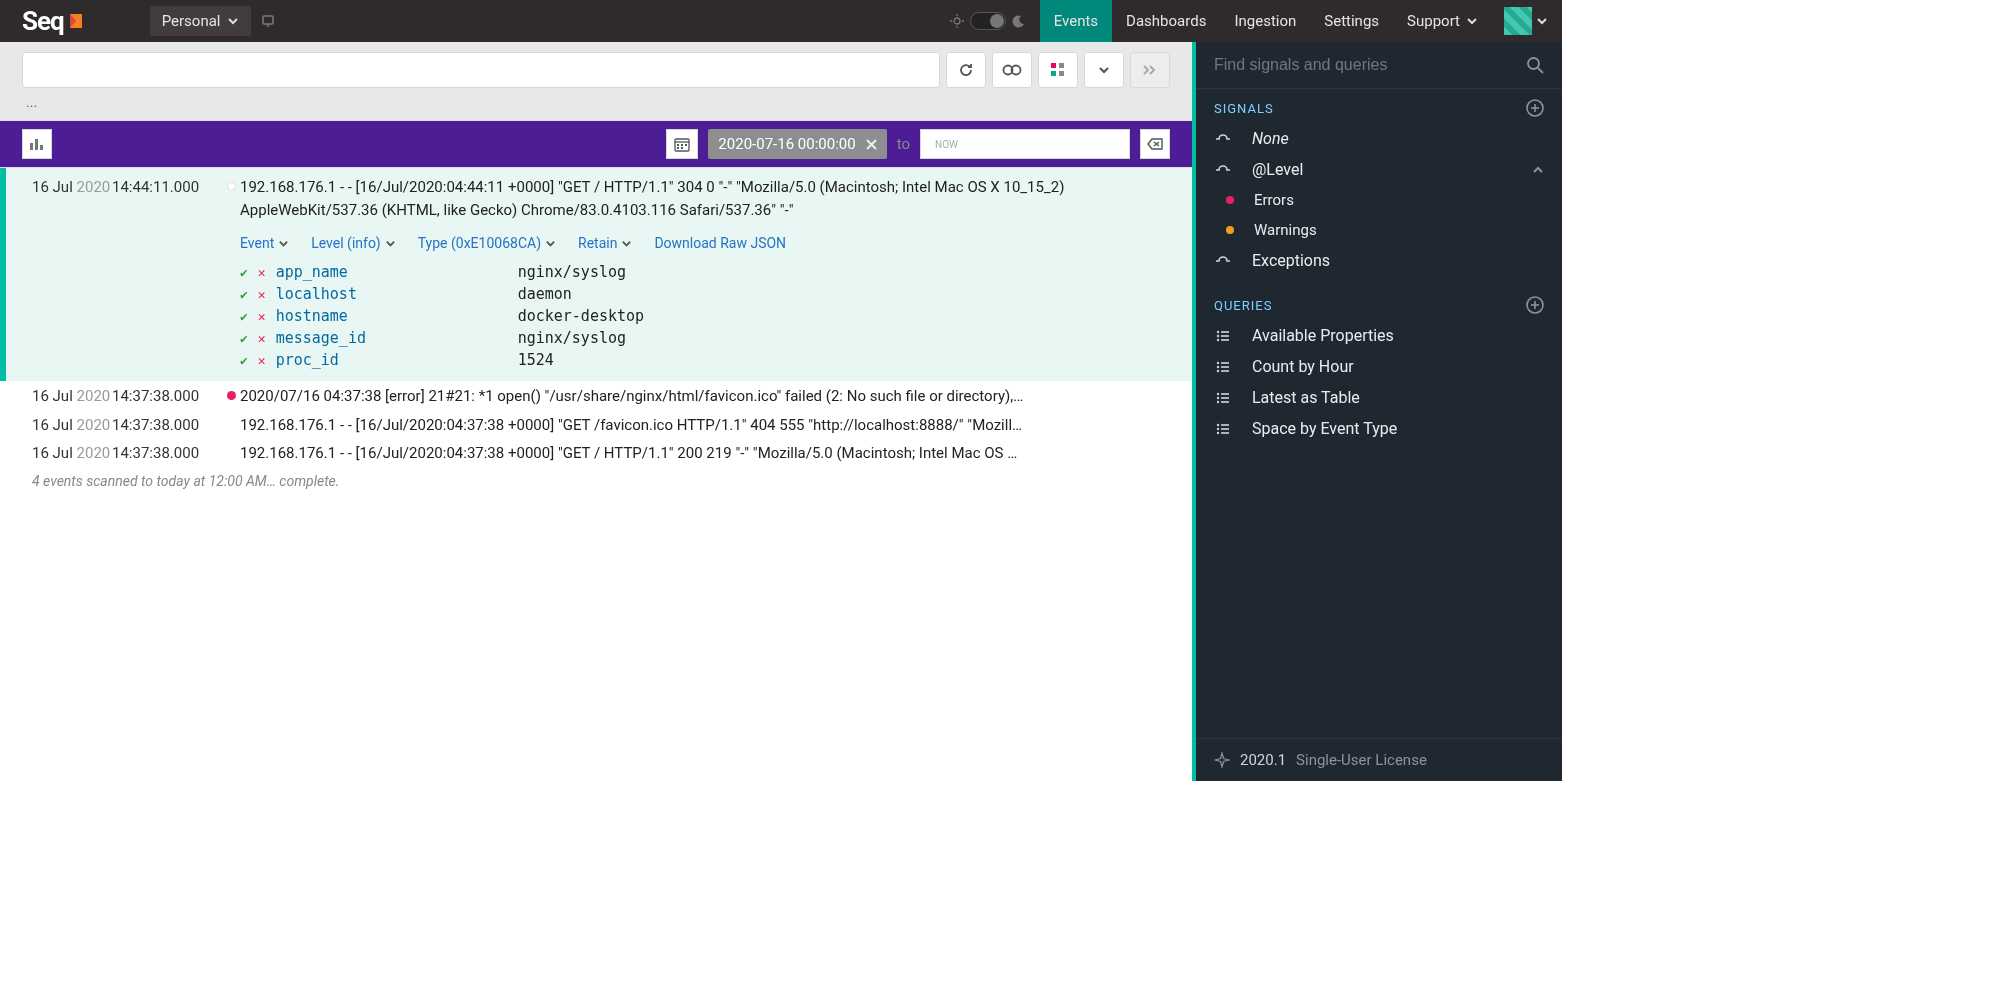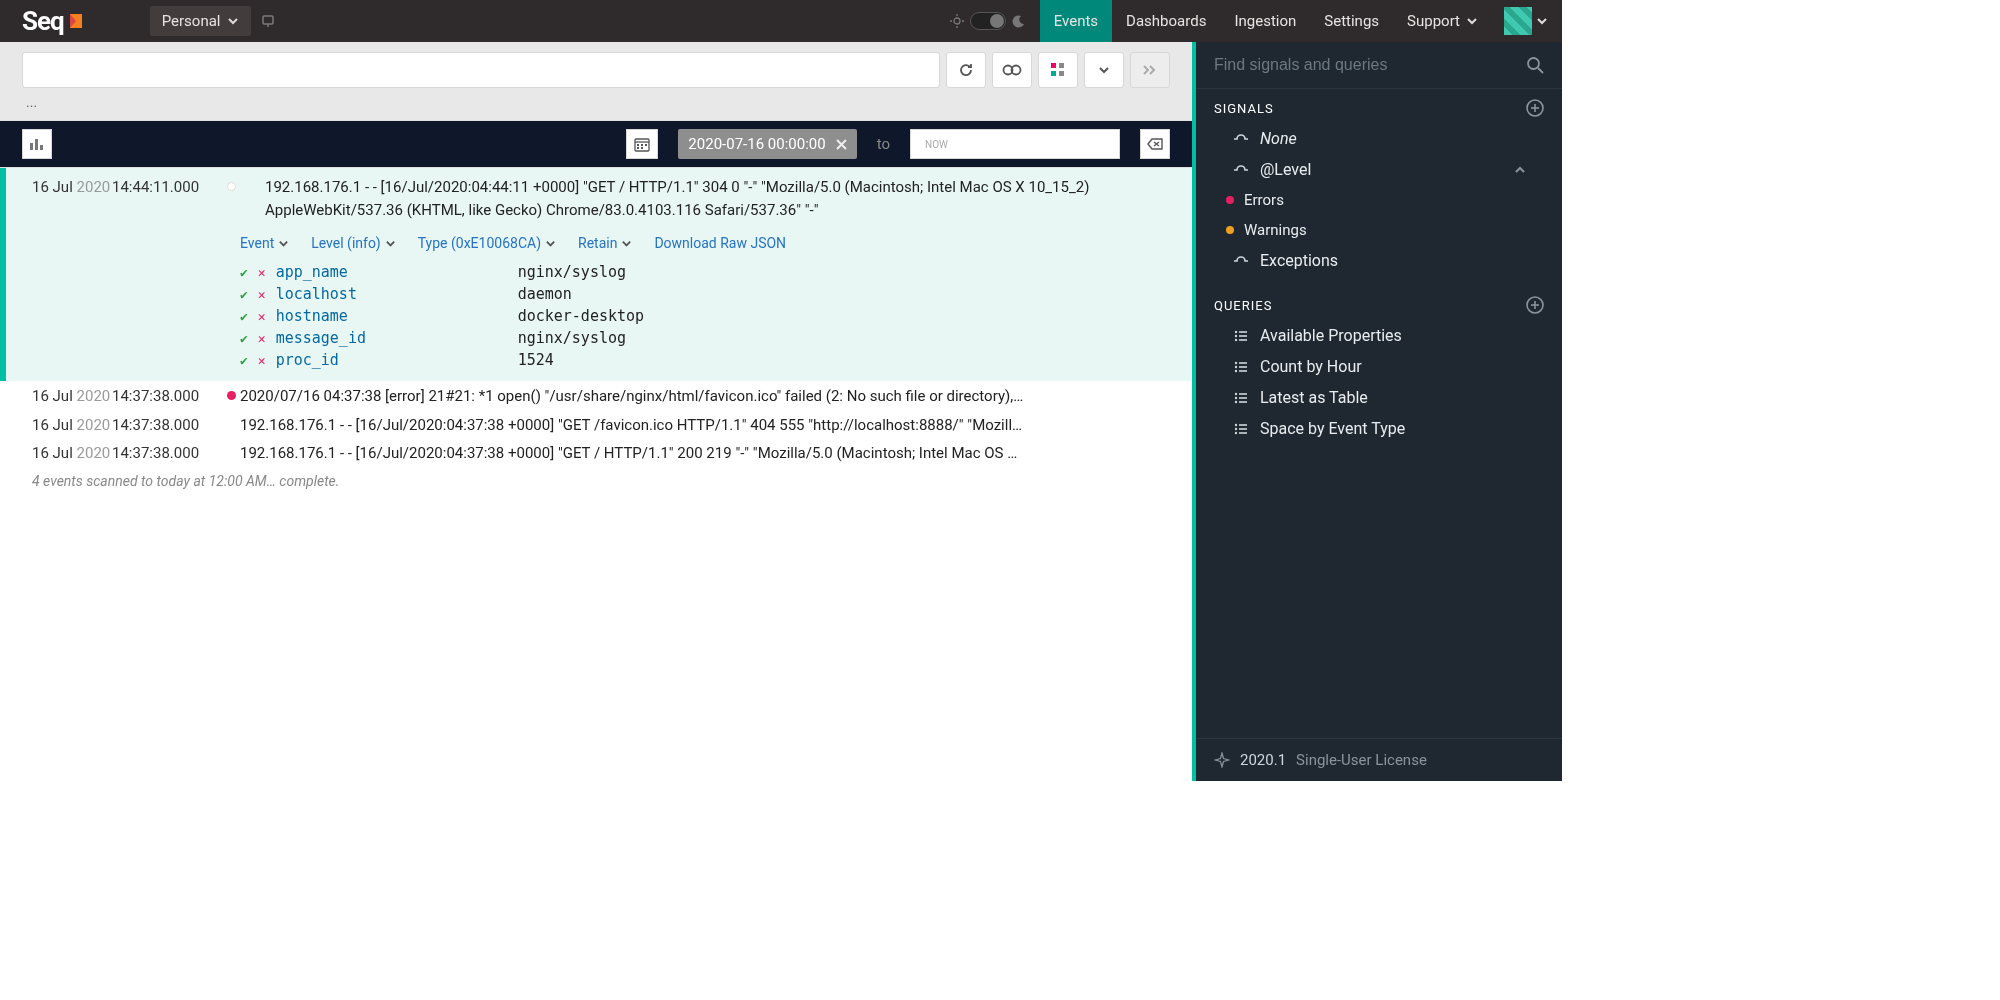--- a/index.html
+++ b/index.html
@@ -29,21 +29,21 @@
 
 
 .searchbar { background: #e8e8e8; padding: 10px 22px; display: flex; flex-direction: column; gap: 4px; }
 .searchbar-row { display: flex; gap: 6px; align-items: stretch; }
 .search-input { flex: 1; height: 36px; background: #fff; border: 1px solid #d8d8d8; border-radius: 3px; padding: 0 10px; }
 .icon-btn { width: 40px; height: 36px; background: #fff; border: 1px solid #d8d8d8; border-radius: 3px; display: flex; align-items: center; justify-content: center; color: #555; }
 .icon-btn.disabled { background: #ededed; color: #aaa; }
 .ellipsis-status { color: #666; font-size: 14px; padding: 2px 4px 0; }
 
 
-.rangebar { background: #0f172a; border-top: 1px solid #e0e0e0; border-bottom: 1px solid #e0e0e0; padding: 8px 22px; display: flex; align-items: center; gap: 20px; }
+.rangebar { background: #4c1d95; border-top: 1px solid #e0e0e0; border-bottom: 1px solid #e0e0e0; padding: 8px 22px; display: flex; align-items: center; gap: 10px; }
 .chart-btn { width: 30px; height: 30px; background: #fff; border: 1px solid #d8d8d8; display: flex; align-items: center; justify-content: center; color: #666; }
 .range-spacer { flex: 1; }
 .cal-btn { width: 32px; height: 30px; background: #fff; border: 1px solid #d8d8d8; display:flex;align-items:center;justify-content:center;color:#555; }
 .range-chip { height: 30px; background: #8e8e8e; color: #fff; display: flex; align-items: center; padding: 0 10px; gap: 10px; font-size: 15px; border-radius: 2px; }
 .range-chip .x { color: #e9e9e9; cursor: pointer; }
 .range-to { color: #888; font-size: 15px; }
 .range-now { height: 30px; border: 1px solid #d8d8d8; background: #fff; padding: 0 14px; display: flex; align-items: center; color: #aaa; font-size: 10px; min-width: 210px; }
 .range-clear { width: 30px; height: 30px; background:#fff;border:1px solid #d8d8d8;display:flex;align-items:center;justify-content:center;color:#555; }
 
 
@@ -51,42 +51,42 @@
 .event-row { display: flex; padding: 4px 22px 2px 32px; align-items: flex-start; line-height: 1.5; }
 .event-row.expanded { background: #e9f7f4; border-left: 6px solid #00bfa5; padding-left: 26px; padding-top: 8px; padding-bottom: 8px; }
 .ev-date { color: #333; width: 80px; flex-shrink: 0; }
 .ev-date .yr { color: #9a9a9a; }
 .ev-time { color: #333; width: 110px; flex-shrink: 0; }
 .ev-bullet { width: 18px; flex-shrink: 0; display: flex; align-items: center; justify-content: center; padding-top: 6px; }
 .dot { width: 9px; height: 9px; border-radius: 50%; }
 .dot.white { background: #fff; border: 1px solid #e0ddd8; }
 .dot.red { background: #e91e63; }
 .ev-msg { flex: 1; color: #222; overflow: hidden; white-space: nowrap; text-overflow: ellipsis; }
-.event-row.expanded .ev-msg { white-space: normal; margin-left: 25px; }
+.event-row.expanded .ev-msg { white-space: normal; }
 
 .ev-expanded-body { background: #e9f7f4; border-left: 6px solid #00bfa5; padding: 0 22px 10px 234px; }
 .ev-actions { display: flex; gap: 22px; padding: 6px 0 10px; }
 .ev-act { color: #2573c4; font-size: 14px; display: flex; align-items: center; gap: 4px; }
 .ev-act .chev { color: #555; }
 .ev-props { font-family: ui-monospace, Menlo, Consolas, monospace; font-size: 15px; }
 .ev-prop { display: flex; align-items: center; gap: 10px; padding: 2px 0; }
 .ev-prop .check { color: #2e9e3e; font-size: 13px; }
 .ev-prop .cross { color: #e91e63; font-size: 13px; }
 .ev-prop .k { width: 232px; color: #0369a1; }
 .ev-prop .v { color: #222; }
 
 .events-footer { color: #888; font-style: italic; padding: 6px 32px; font-size: 14px; }
 
 
 .sb-search { display: flex; align-items: flex-start; padding: 14px 18px; border-bottom: 1px solid #2c353d; }
 .sb-search input { flex:1; background: transparent; border: none; color: #cfd6db; font-size: 16px; outline: none; }
 .sb-search input::placeholder { color: #6d7780; }
-.sb-section-head { display: flex; align-items: center; justify-content: space-between; padding: 10px 18px 6px; font-size: 13px; letter-spacing: 1px; color: #ffffff; }
+.sb-section-head { display: flex; align-items: center; justify-content: space-between; padding: 10px 18px 6px; font-size: 13px; letter-spacing: 1px; color: #7dd3fc; }
 .sb-plus { font-size: 20px; color: #8a949c; }
-.sb-item { display: flex; align-items: center; gap: 10px; padding: 6px 36px; font-size: 16px; color: #e8ecef; }
+.sb-item { display: flex; align-items: center; gap: 20px; padding: 6px 18px; font-size: 16px; color: #e8ecef; }
 .sb-item.sub { padding-left: 30px; font-size: 15px; }
 .sb-item .sig-icon { width: 18px; display:flex; align-items:center; justify-content:center; }
 .sb-item .sub-dot { width: 8px; height: 8px; border-radius: 50%; }
 .sb-item.italic span.lbl { font-style: italic; }
 .sb-item .spacer { flex: 1; }
 .sb-item .expand-chev { color: #8a949c; }
 .sb-footer { margin-top: auto; padding: 12px 18px; display: flex; align-items: center; gap: 10px; border-top: 1px solid #2c353d; color: #8a949c; font-size: 15px; }
 .sb-footer .ver { color: #cfd6db; }
 
 svg { display: block; }

